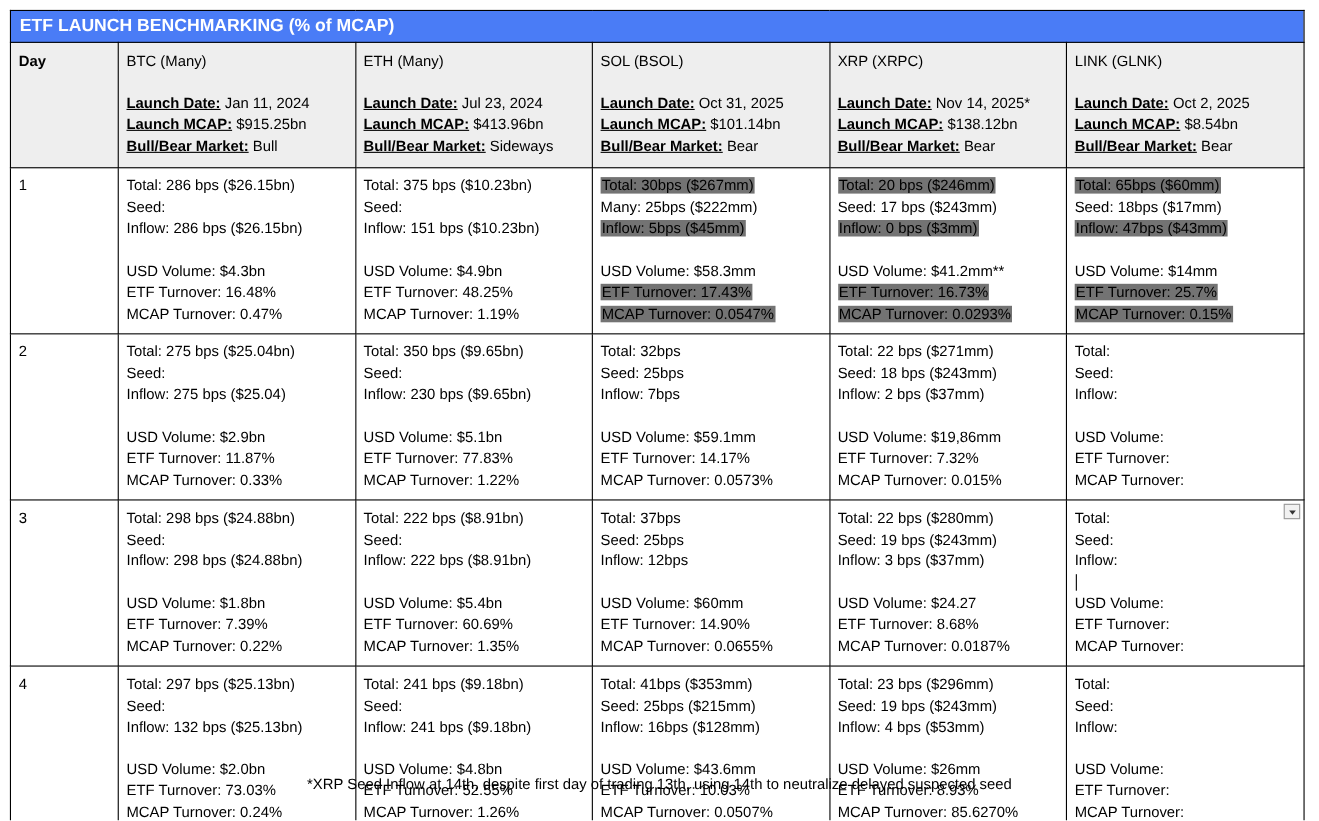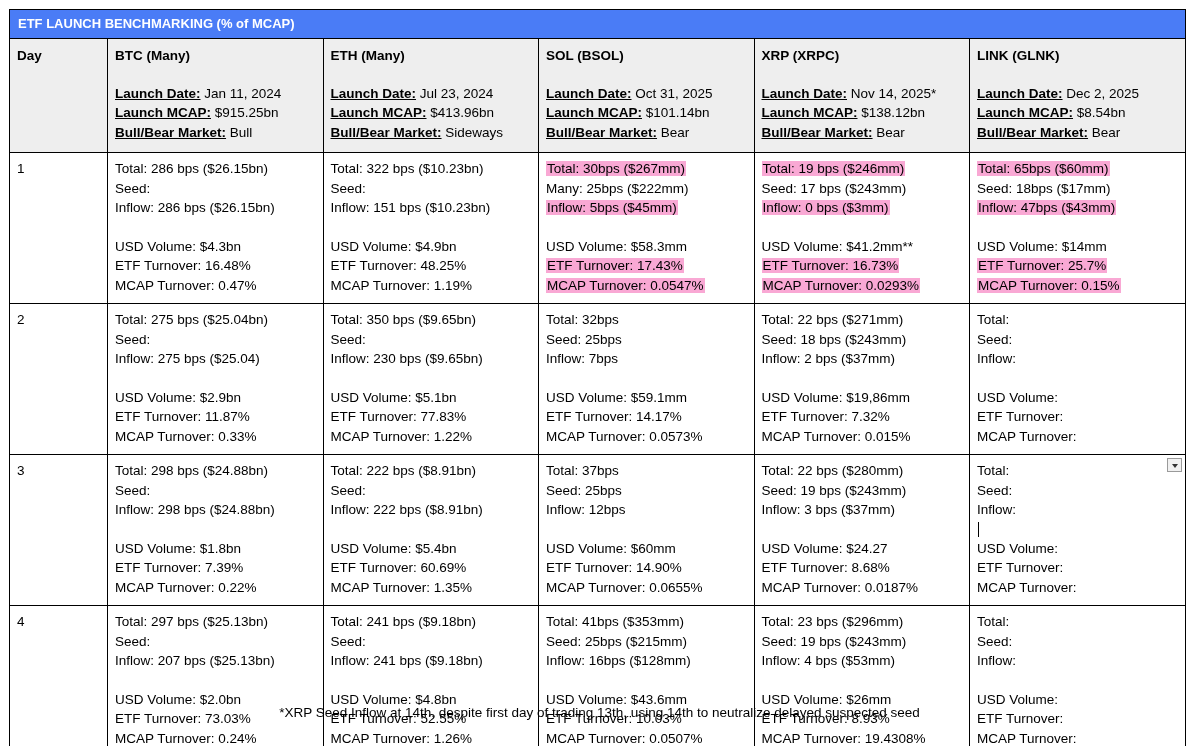--- a/index.html
+++ b/index.html
@@ -30,46 +30,46 @@
     font-size: 13.5px;
     line-height: 19.5px;
     color: #000;
     text-align: left;
     font-weight: normal;
   }
   tr.title-row td {
     background: #4a7cf6;
     color: #ffffff;
     font-weight: bold;
-    font-size: 13px;
+    font-size: 16px;
     padding: 4px 8px 5px 8px;
     line-height: 19px;
     border: 1px solid #000;
   }
   tr.header-row td {
     background: #eeeeee;
     font-weight: bold;
     vertical-align: top;
     padding-top: 7px;
     padding-bottom: 10px;
   }
   .col-day { width: 98px; }
   .col-asset { width: 215.5px; }
-  .hdr-title { font-weight: bold; font-size: 13.5px; }
+  .hdr-title { font-weight: normal; font-size: 13.5px; }
   .hdr-gap { height: 18px; }
   .hdr-line { font-weight: normal; font-size: 13.5px; }
   .hdr-line b { font-weight: bold; text-decoration: underline; }
   td.day-cell {
     font-weight: bold;
     font-size: 13.5px;
   }
   .blk { margin: 0; }
   .spacer { height: 19px; }
   .hl {
-    background: #f9a8d4;
+    background: #737373;
     display: inline;
     padding: 0 1px;
   }
   .caret {
     position: absolute;
     right: 3px;
     top: 3px;
     width: 15px;
     height: 14px;
     background: #f1f1f1;
@@ -155,57 +155,57 @@
         <td>
           <div class="hdr-title">XRP (XRPC)</div>
           <div class="hdr-gap"></div>
           <div class="hdr-line"><b>Launch Date:</b> <span>Nov 14, 2025*</span></div>
           <div class="hdr-line"><b>Launch MCAP:</b> <span>$138.12bn</span></div>
           <div class="hdr-line"><b>Bull/Bear Market:</b> <span>Bear</span></div>
         </td>
         <td>
           <div class="hdr-title">LINK (GLNK)</div>
           <div class="hdr-gap"></div>
-          <div class="hdr-line"><b>Launch Date:</b> <span>Dec 2, 2025</span></div>
+          <div class="hdr-line"><b>Launch Date:</b> <span>Oct 2, 2025</span></div>
           <div class="hdr-line"><b>Launch MCAP:</b> <span>$8.54bn</span></div>
           <div class="hdr-line"><b>Bull/Bear Market:</b> <span>Bear</span></div>
         </td>
       </tr>
 
       <tr>
         <td class="day-cell">1</td>
         <td>
           <div class="blk"><span>Total: 286 bps ($26.15bn)</span></div>
           <div class="blk"><span>Seed:</span></div>
           <div class="blk"><span>Inflow: 286 bps ($26.15bn)</span></div>
           <div class="spacer"></div>
           <div class="blk"><span>USD Volume: $4.3bn</span></div>
           <div class="blk"><span>ETF Turnover: 16.48%</span></div>
           <div class="blk"><span>MCAP Turnover: 0.47%</span></div>
         </td>
         <td>
-          <div class="blk"><span>Total: 322 bps ($10.23bn)</span></div>
+          <div class="blk"><span>Total: 375 bps ($10.23bn)</span></div>
           <div class="blk"><span>Seed:</span></div>
           <div class="blk"><span>Inflow: 151 bps ($10.23bn)</span></div>
           <div class="spacer"></div>
           <div class="blk"><span>USD Volume: $4.9bn</span></div>
           <div class="blk"><span>ETF Turnover: 48.25%</span></div>
           <div class="blk"><span>MCAP Turnover: 1.19%</span></div>
         </td>
         <td>
           <div class="blk"><span class="hl">Total: 30bps ($267mm)</span></div>
           <div class="blk"><span>Many: 25bps ($222mm)</span></div>
           <div class="blk"><span class="hl">Inflow: 5bps ($45mm)</span></div>
           <div class="spacer"></div>
           <div class="blk"><span>USD Volume: $58.3mm</span></div>
           <div class="blk"><span class="hl">ETF Turnover: 17.43%</span></div>
           <div class="blk"><span class="hl">MCAP Turnover: 0.0547%</span></div>
         </td>
         <td>
-          <div class="blk"><span class="hl">Total: 19 bps ($246mm)</span></div>
+          <div class="blk"><span class="hl">Total: 20 bps ($246mm)</span></div>
           <div class="blk"><span>Seed: 17 bps ($243mm)</span></div>
           <div class="blk"><span class="hl">Inflow: 0 bps ($3mm)</span></div>
           <div class="spacer"></div>
           <div class="blk"><span>USD Volume: $41.2mm**</span></div>
           <div class="blk"><span class="hl">ETF Turnover: 16.73%</span></div>
           <div class="blk"><span class="hl">MCAP Turnover: 0.0293%</span></div>
         </td>
         <td>
           <div class="blk"><span class="hl">Total: 65bps ($60mm)</span></div>
           <div class="blk"><span>Seed: 18bps ($17mm)</span></div>
@@ -314,21 +314,21 @@
           <div class="blk"><span>ETF Turnover:</span></div>
           <div class="blk"><span>MCAP Turnover:</span></div>
         </td>
       </tr>
 
       <tr>
         <td class="day-cell">4</td>
         <td>
           <div class="blk"><span>Total: 297 bps ($25.13bn)</span></div>
           <div class="blk"><span>Seed:</span></div>
-          <div class="blk"><span>Inflow: 207 bps ($25.13bn)</span></div>
+          <div class="blk"><span>Inflow: 132 bps ($25.13bn)</span></div>
           <div class="spacer"></div>
           <div class="blk"><span>USD Volume: $2.0bn</span></div>
           <div class="blk"><span>ETF Turnover: 73.03%</span></div>
           <div class="blk"><span>MCAP Turnover: 0.24%</span></div>
         </td>
         <td>
           <div class="blk"><span>Total: 241 bps ($9.18bn)</span></div>
           <div class="blk"><span>Seed:</span></div>
           <div class="blk"><span>Inflow: 241 bps ($9.18bn)</span></div>
           <div class="spacer"></div>
@@ -345,21 +345,21 @@
           <div class="blk"><span>ETF Turnover:  10.03%</span></div>
           <div class="blk"><span>MCAP Turnover: 0.0507%</span></div>
         </td>
         <td>
           <div class="blk"><span>Total: 23 bps ($296mm)</span></div>
           <div class="blk"><span>Seed: 19 bps ($243mm)</span></div>
           <div class="blk"><span>Inflow: 4 bps ($53mm)</span></div>
           <div class="spacer"></div>
           <div class="blk"><span>USD Volume: $26mm</span></div>
           <div class="blk"><span>ETF Turnover: 8.93%</span></div>
-          <div class="blk"><span>MCAP Turnover: 19.4308%</span></div>
+          <div class="blk"><span>MCAP Turnover: 85.6270%</span></div>
         </td>
         <td>
           <div class="blk"><span>Total:</span></div>
           <div class="blk"><span>Seed:</span></div>
           <div class="blk"><span>Inflow:</span></div>
           <div class="spacer"></div>
           <div class="blk"><span>USD Volume:</span></div>
           <div class="blk"><span>ETF Turnover:</span></div>
           <div class="blk"><span>MCAP Turnover:</span></div>
         </td>

